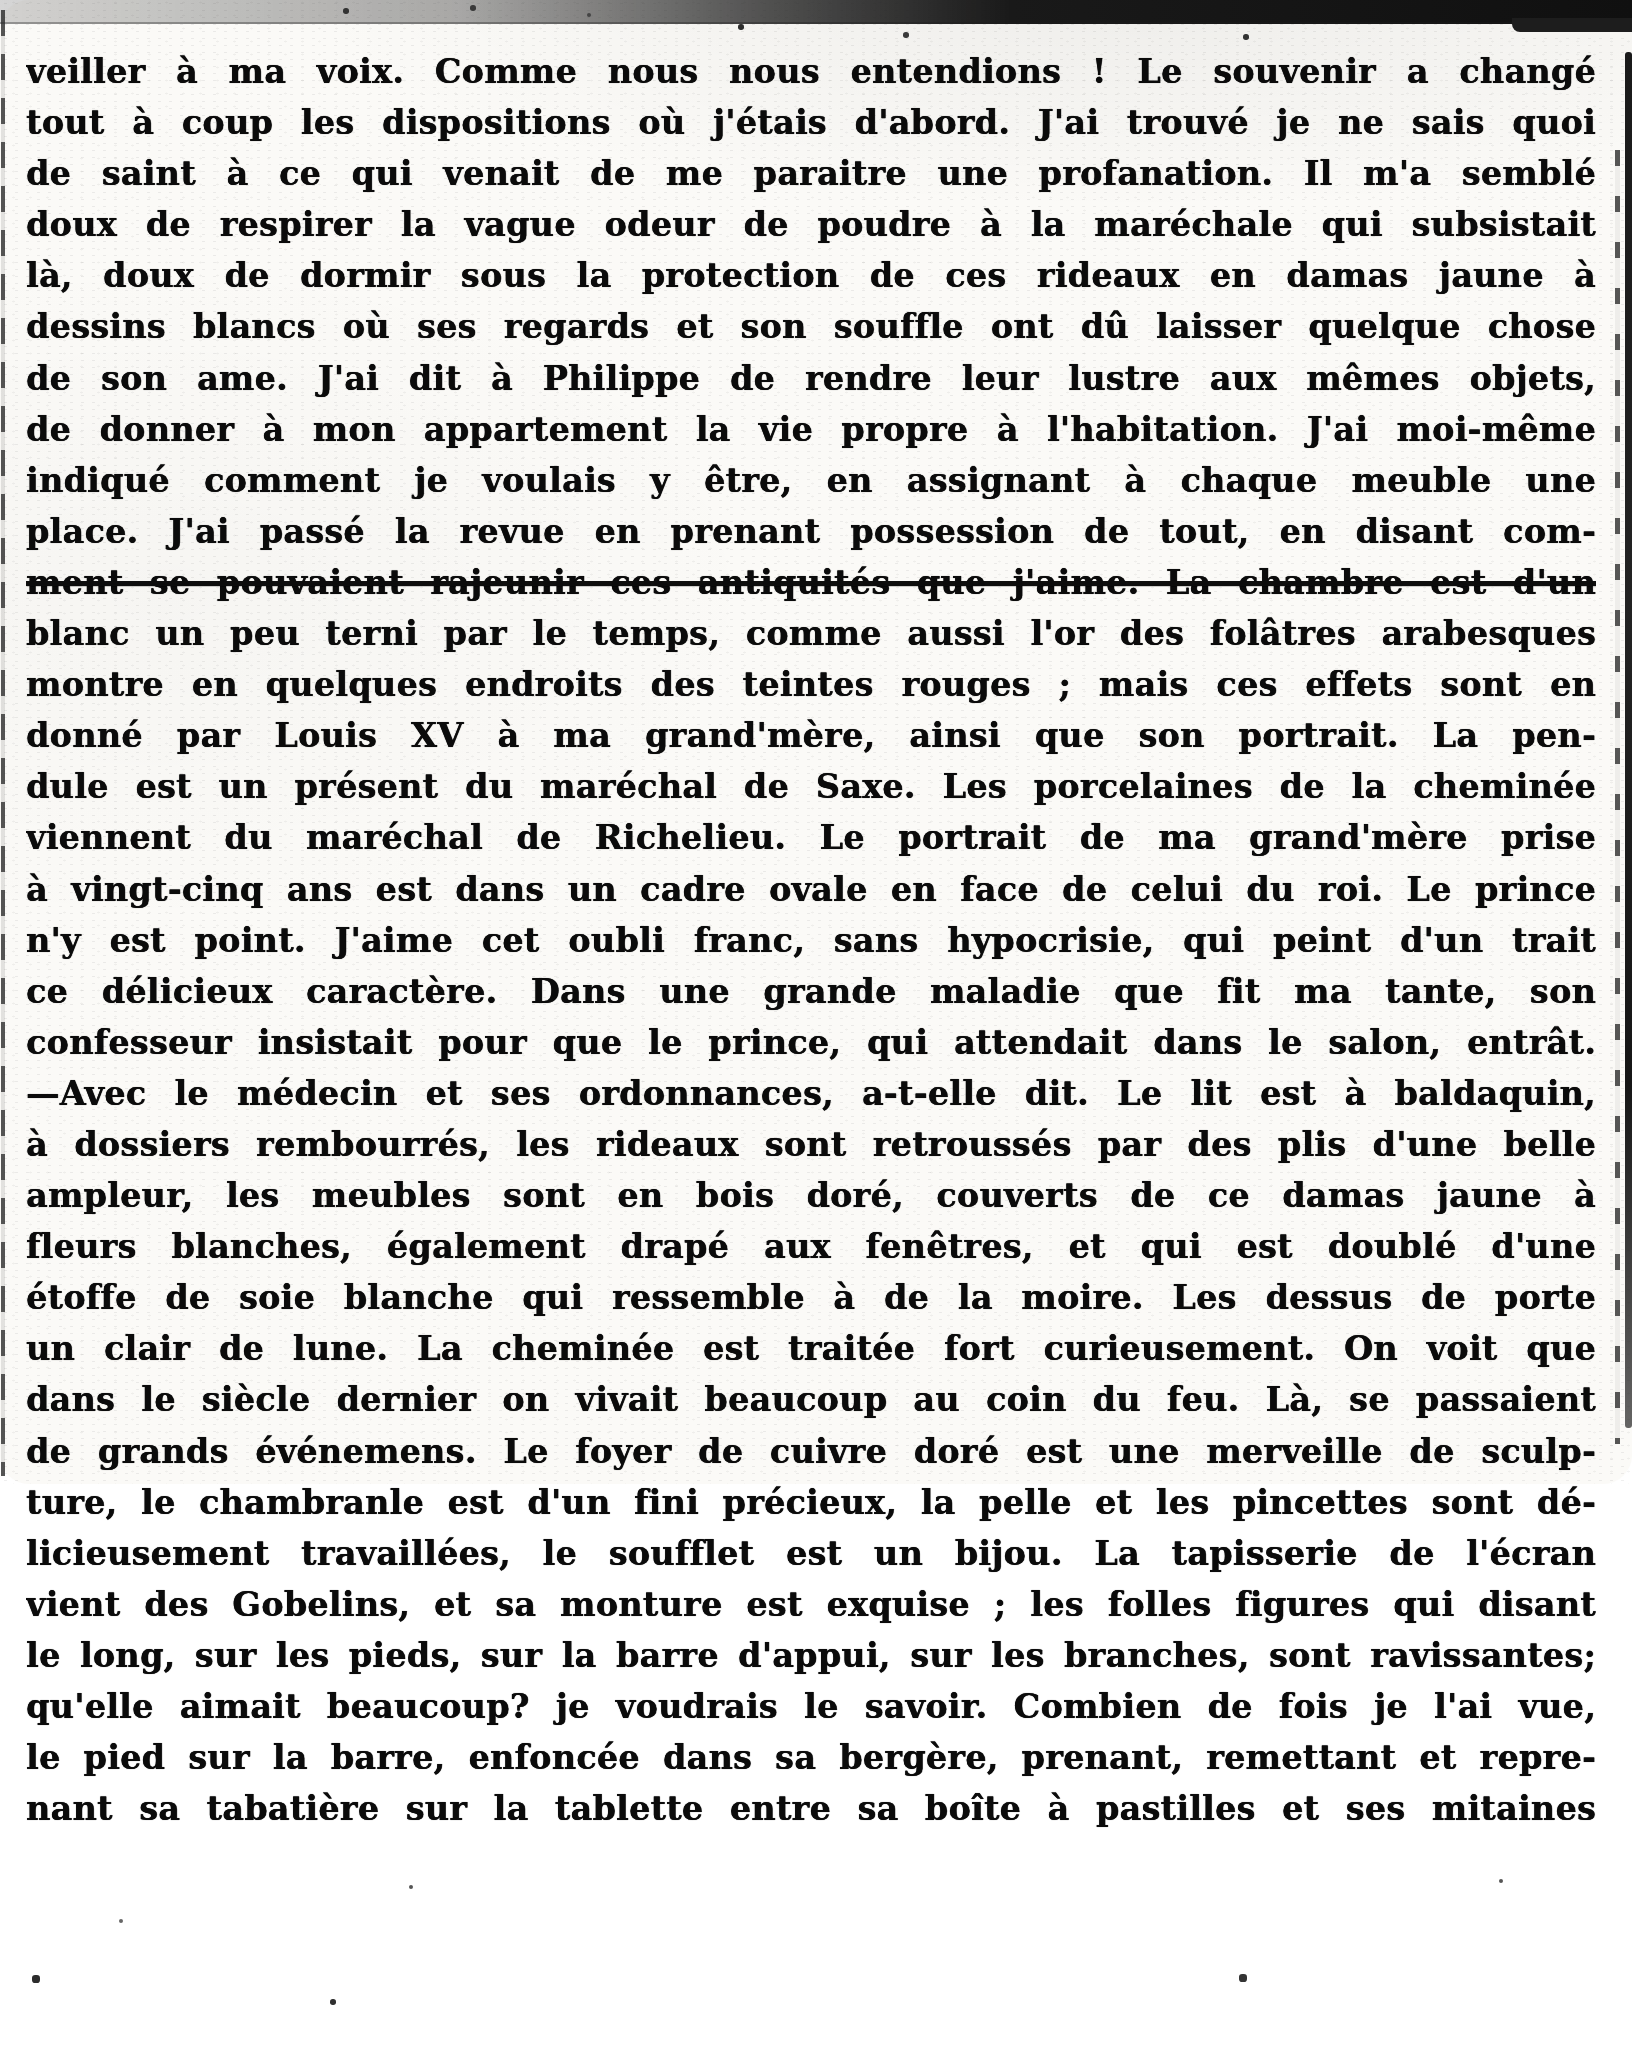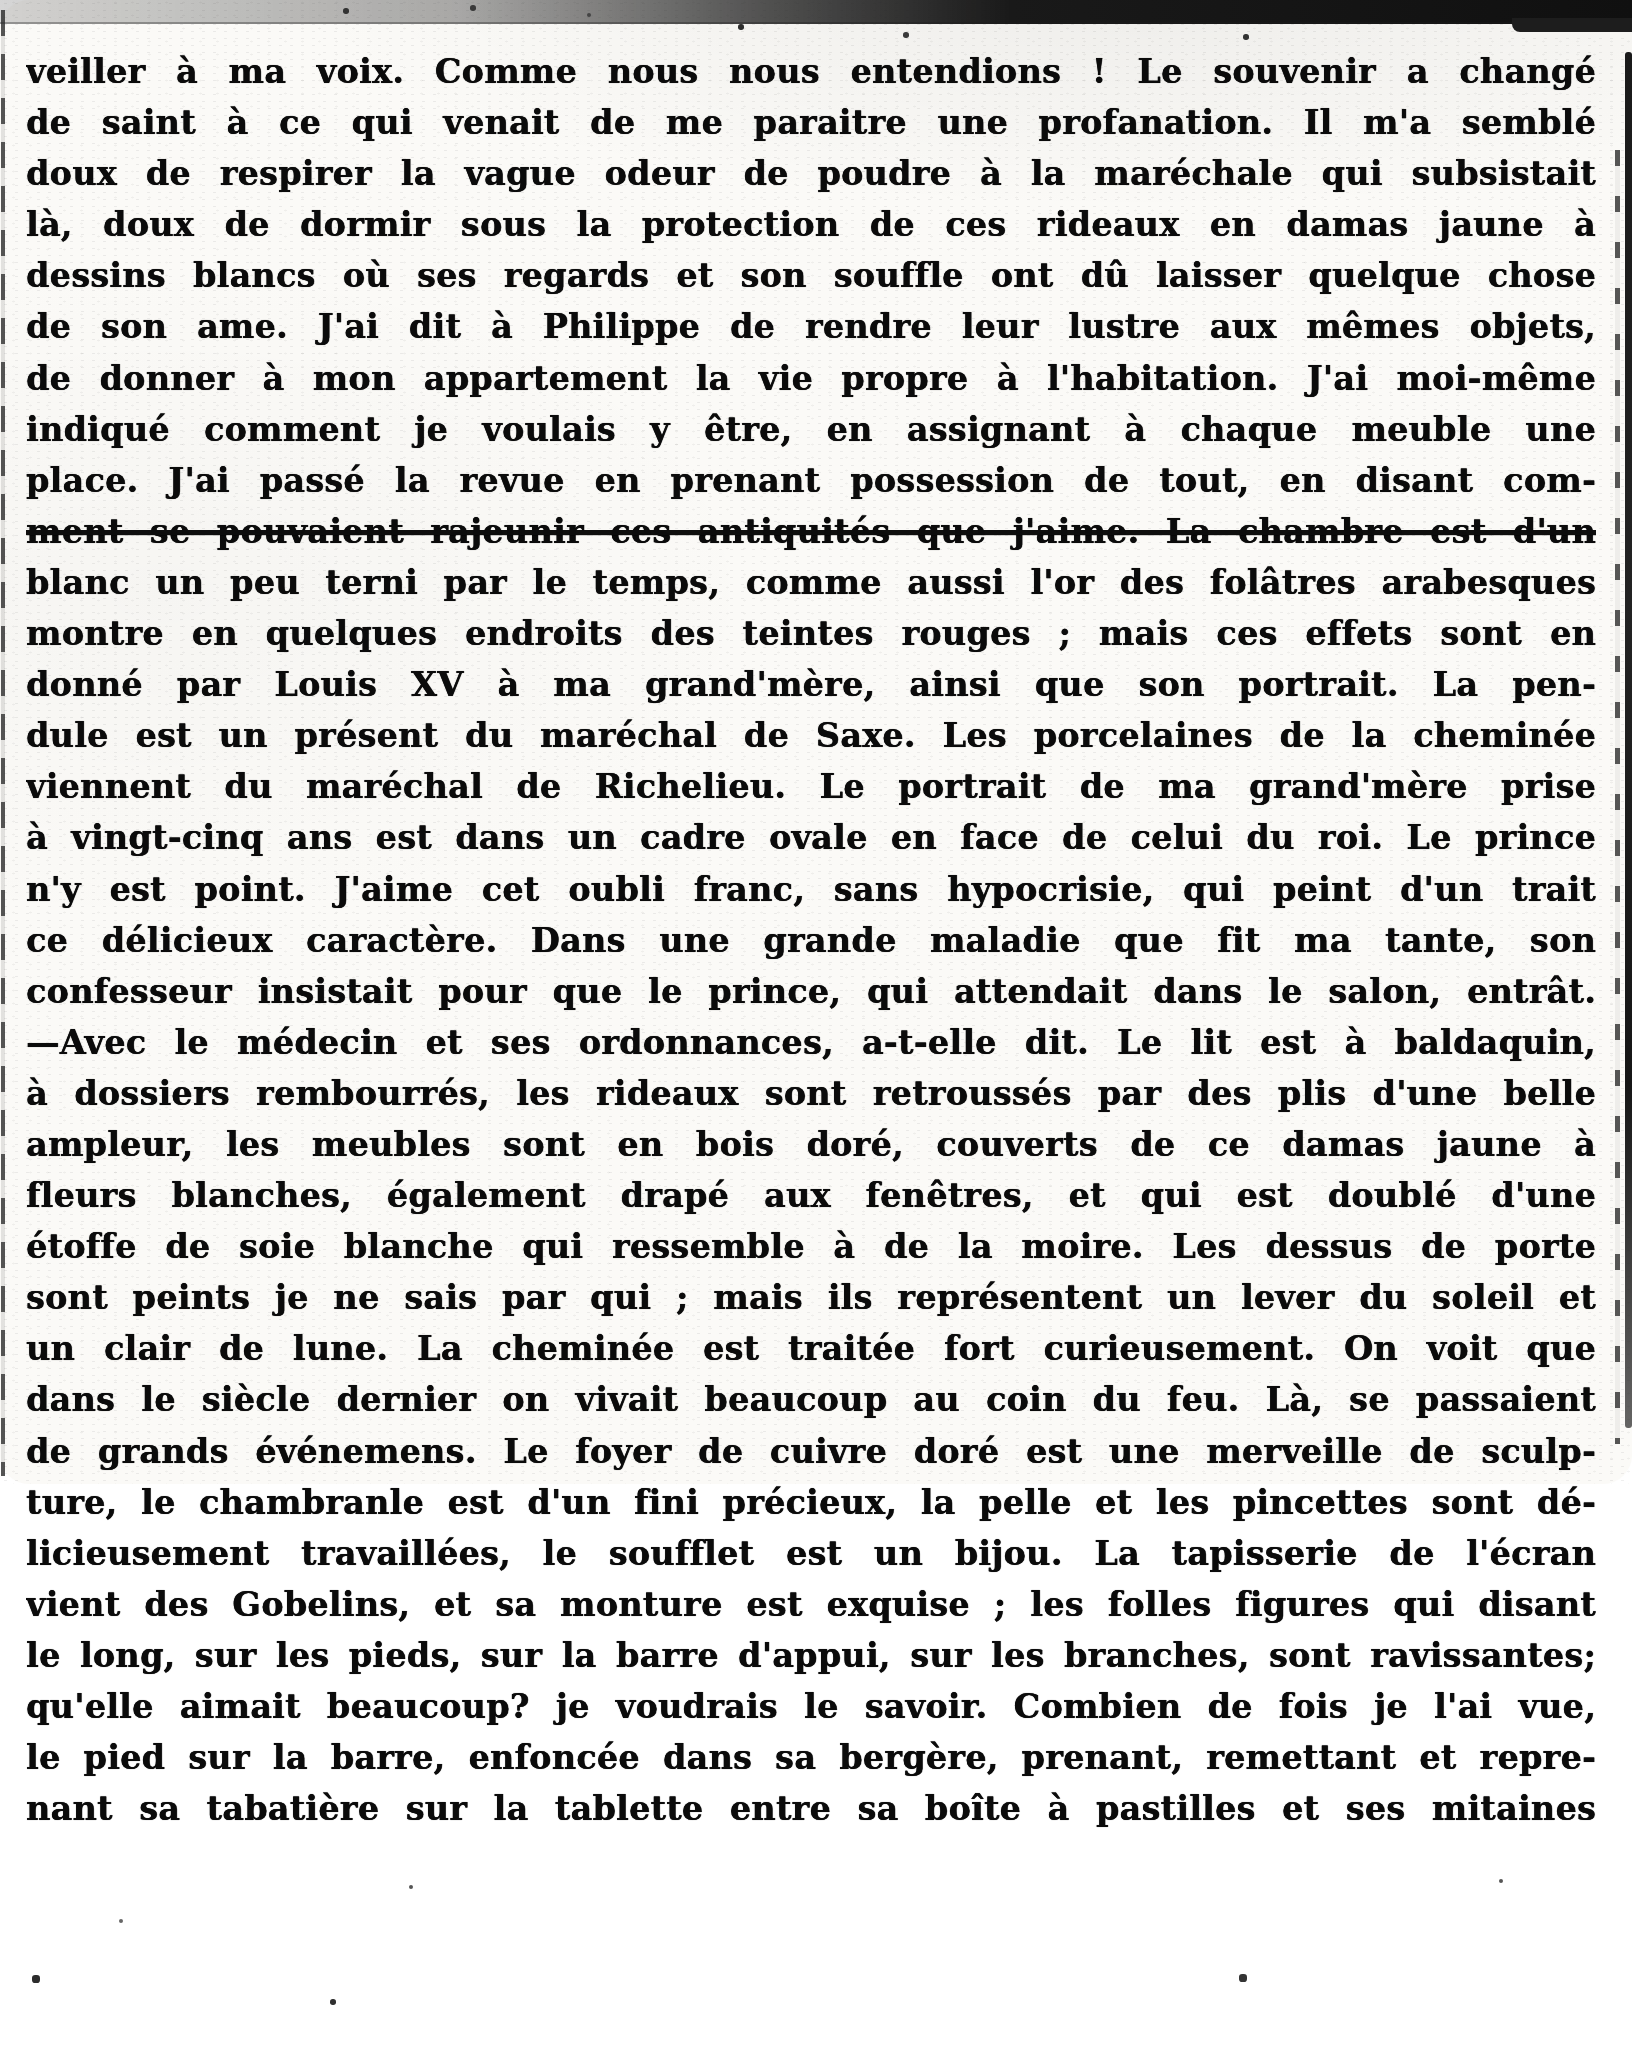--- a/index.html
+++ b/index.html
@@ -130,20 +130,21 @@
 
 <div class="page">
   <div class="top-band"></div>
   <div class="top-band-right-blob"></div>
   <div class="rule-left"></div>
   <div class="rule-right-dashed"></div>
   <div class="rule-right-solid"></div>
   <div class="specks"></div>
   <div class="text-col" id="text-col">
       <div class="line">veiller à ma voix. Comme nous nous entendions ! Le souvenir a changé</div>
+      <div class="line">tout à coup les dispositions où j'étais d'abord. J'ai trouvé je ne sais quoi</div>
       <div class="line">de saint à ce qui venait de me paraitre une profanation. Il m'a semblé</div>
       <div class="line">doux de respirer la vague odeur de poudre à la maréchale qui subsistait</div>
       <div class="line">là, doux de dormir sous la protection de ces rideaux en damas jaune à</div>
       <div class="line">dessins blancs où ses regards et son souffle ont dû laisser quelque chose</div>
       <div class="line">de son ame. J'ai dit à Philippe de rendre leur lustre aux mêmes objets,</div>
       <div class="line">de donner à mon appartement la vie propre à l'habitation. J'ai moi-même</div>
       <div class="line">indiqué comment je voulais y être, en assignant à chaque meuble une</div>
       <div class="line">place. J'ai passé la revue en prenant possession de tout, en disant com-</div>
       <div class="line struck">ment se pouvaient rajeunir ces antiquités que j'aime. La chambre est d'un</div>
       <div class="line">blanc un peu terni par le temps, comme aussi l'or des folâtres arabesques</div>
@@ -153,21 +154,20 @@
       <div class="line">viennent du maréchal de Richelieu. Le portrait de ma grand'mère prise</div>
       <div class="line">à vingt-cinq ans est dans un cadre ovale en face de celui du roi. Le prince</div>
       <div class="line">n'y est point. J'aime cet oubli franc, sans hypocrisie, qui peint d'un trait</div>
       <div class="line">ce délicieux caractère. Dans une grande maladie que fit ma tante, son</div>
       <div class="line">confesseur insistait pour que le prince, qui attendait dans le salon, entrât.</div>
       <div class="line">—Avec le médecin et ses ordonnances, a-t-elle dit. Le lit est à baldaquin,</div>
       <div class="line">à dossiers rembourrés, les rideaux sont retroussés par des plis d'une belle</div>
       <div class="line">ampleur, les meubles sont en bois doré, couverts de ce damas jaune à</div>
       <div class="line">fleurs blanches, également drapé aux fenêtres, et qui est doublé d'une</div>
       <div class="line">étoffe de soie blanche qui ressemble à de la moire. Les dessus de porte</div>
-      <div class="line">sont peints je ne sais par qui ; mais ils représentent un lever du soleil et</div>
       <div class="line">un clair de lune. La cheminée est traitée fort curieusement. On voit que</div>
       <div class="line">dans le siècle dernier on vivait beaucoup au coin du feu. Là, se passaient</div>
       <div class="line">de grands événemens. Le foyer de cuivre doré est une merveille de sculp-</div>
       <div class="line">ture, le chambranle est d'un fini précieux, la pelle et les pincettes sont dé-</div>
       <div class="line">licieusement travaillées, le soufflet est un bijou. La tapisserie de l'écran</div>
       <div class="line">vient des Gobelins, et sa monture est exquise ; les folles figures qui disant</div>
       <div class="line">le long, sur les pieds, sur la barre d'appui, sur les branches, sont ravissantes;</div>
       <div class="line">qu'elle aimait beaucoup? je voudrais le savoir. Combien de fois je l'ai vue,</div>
       <div class="line">le pied sur la barre, enfoncée dans sa bergère, prenant, remettant et repre-</div>
       <div class="line">nant sa tabatière sur la tablette entre sa boîte à pastilles et ses mitaines</div>

